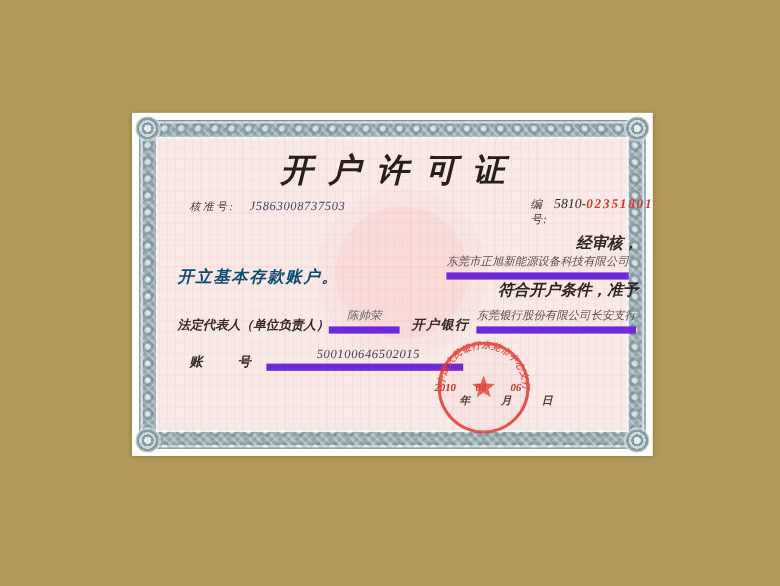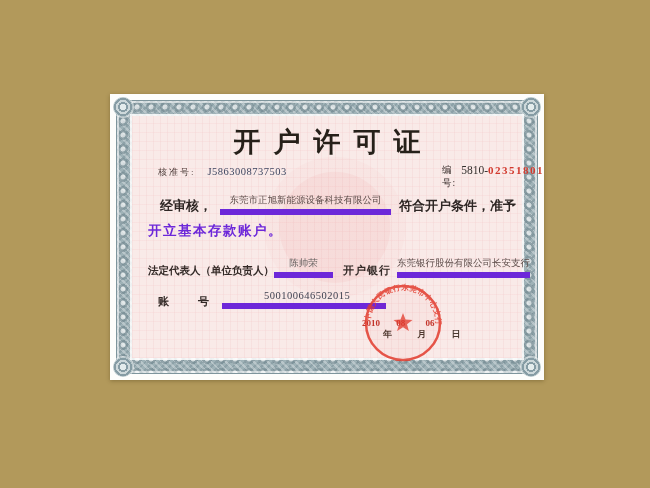--- a/index.html
+++ b/index.html
@@ -6,20 +6,21 @@
   body{
     width:650px;height:488px;overflow:hidden;
     background:#b2995b;
     font-family:"Liberation Serif","DejaVu Serif",serif;
     position:relative;
   }
   .certificate{
     position:absolute;left:110px;top:94px;width:434px;height:286px;
     background:#fdfdfb;
     box-shadow:0 1px 4px rgba(60,45,10,.35);
+    font-style:italic;
   }
   .band{
     position:absolute;inset:6px;
     background-color:#9fb2b7;
     background-image:
       repeating-radial-gradient(circle at 7px 7px, rgba(255,255,255,.6) 0 2px, rgba(110,132,140,.5) 3px 5px, transparent 5px 14px),
       repeating-linear-gradient(45deg, rgba(255,255,255,.28) 0 2px, transparent 2px 5px),
       repeating-linear-gradient(-45deg, rgba(104,126,136,.32) 0 2px, transparent 2px 5px);
     background-size:14px 14px,auto,auto;
     box-shadow:inset 0 0 0 1px #7e959c, inset 0 0 0 3px rgba(255,255,255,.55);
@@ -48,24 +49,24 @@
   .row{position:absolute;display:flex;align-items:flex-end;}
   .lbl{font-weight:bold;color:#332926;}
   .fill{border-bottom:6px solid #6d28d9;text-align:center;color:#5c4b48;padding-bottom:2px;white-space:nowrap;}
   .row-approval{top:72px;left:48px;align-items:baseline;}
   .approval-lbl{font-size:9px;color:#4a3835;letter-spacing:2px;}
   .approval-val{margin-left:12px;font-size:10.5px;color:#3c4560;letter-spacing:.5px;}
   .row-serial{top:70px;left:288px;align-items:flex-start;margin-left:44px;}
   .serial-lbl{font-size:9.5px;color:#3a2f2c;letter-spacing:1px;}
   .serial-prefix{margin-left:5px;font-size:11.5px;color:#34302e;}
   .serial-num{font-size:11px;color:#d23a2e;letter-spacing:1.5px;font-weight:bold;}
-  .row-review{top:100px;left:50px;right:28px;}
+  .row-review{top:100px;left:50px;right:12px;flex-direction:column;}
   .review-prefix,.review-suffix{font-size:13px;font-weight:bold;color:#2e2624;white-space:nowrap;}
   .company{flex:1;margin:0 8px;font-size:9.5px;}
-  .line2{position:absolute;top:128px;left:38px;font-size:13.5px;font-weight:bold;color:#6d28d9;letter-spacing:1.5px;}
+  .line2{position:absolute;top:128px;left:38px;font-size:13.5px;font-weight:bold;color:#0c4a6e;letter-spacing:1.5px;}
   .row-rep{top:163px;left:38px;right:14px;}
   .rep-lbl{font-size:10.5px;white-space:nowrap;}
   .rep-name{width:92px;font-size:9.5px;color:#64605f;}
   .bank-lbl{font-size:11px;margin-left:10px;white-space:nowrap;letter-spacing:1px;}
   .bank-name{flex:1;margin-left:6px;font-size:9.5px;}
   .row-account{top:196px;left:48px;}
   .acct-lbl{font-size:11px;letter-spacing:9px;}
   .acct-num{width:158px;margin-left:4px;font-size:10.5px;color:#3e4150;text-align:center;padding-left:6px;letter-spacing:.5px;}
   .issuer{position:absolute;left:252px;top:222px;width:150px;}
   .issuer-lbl{font-size:9px;font-weight:bold;color:#7d2f24;letter-spacing:1px;}

